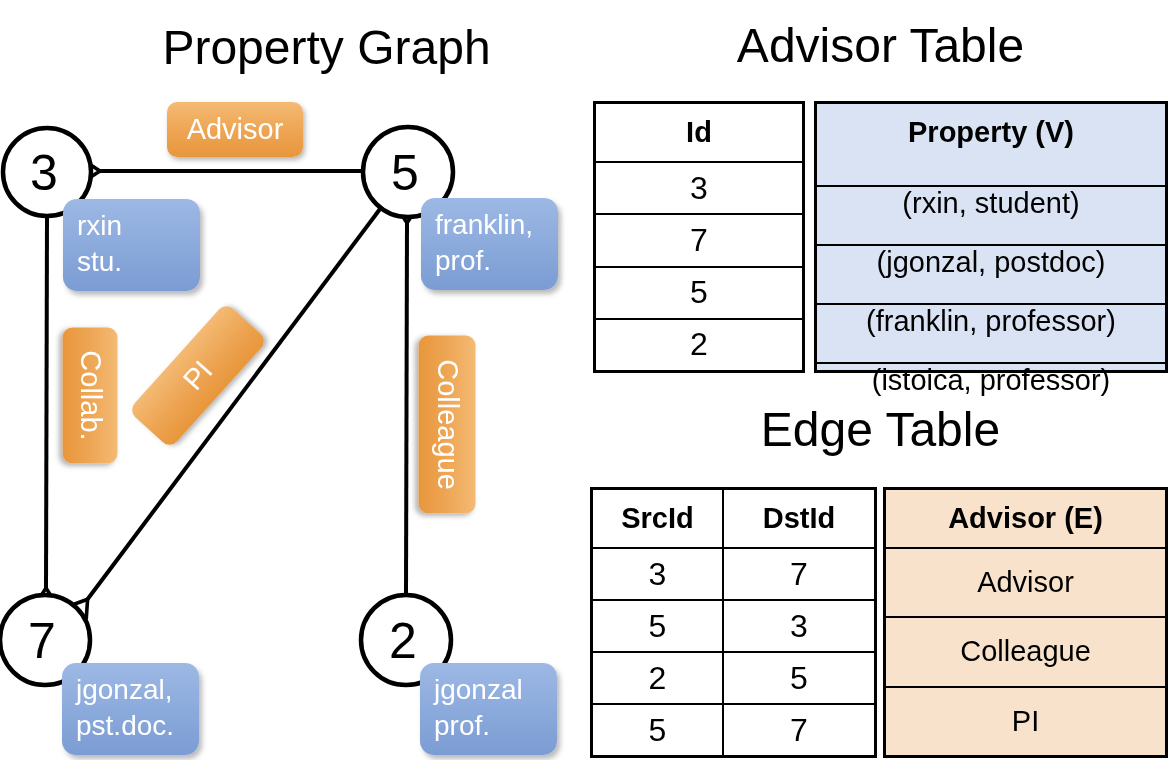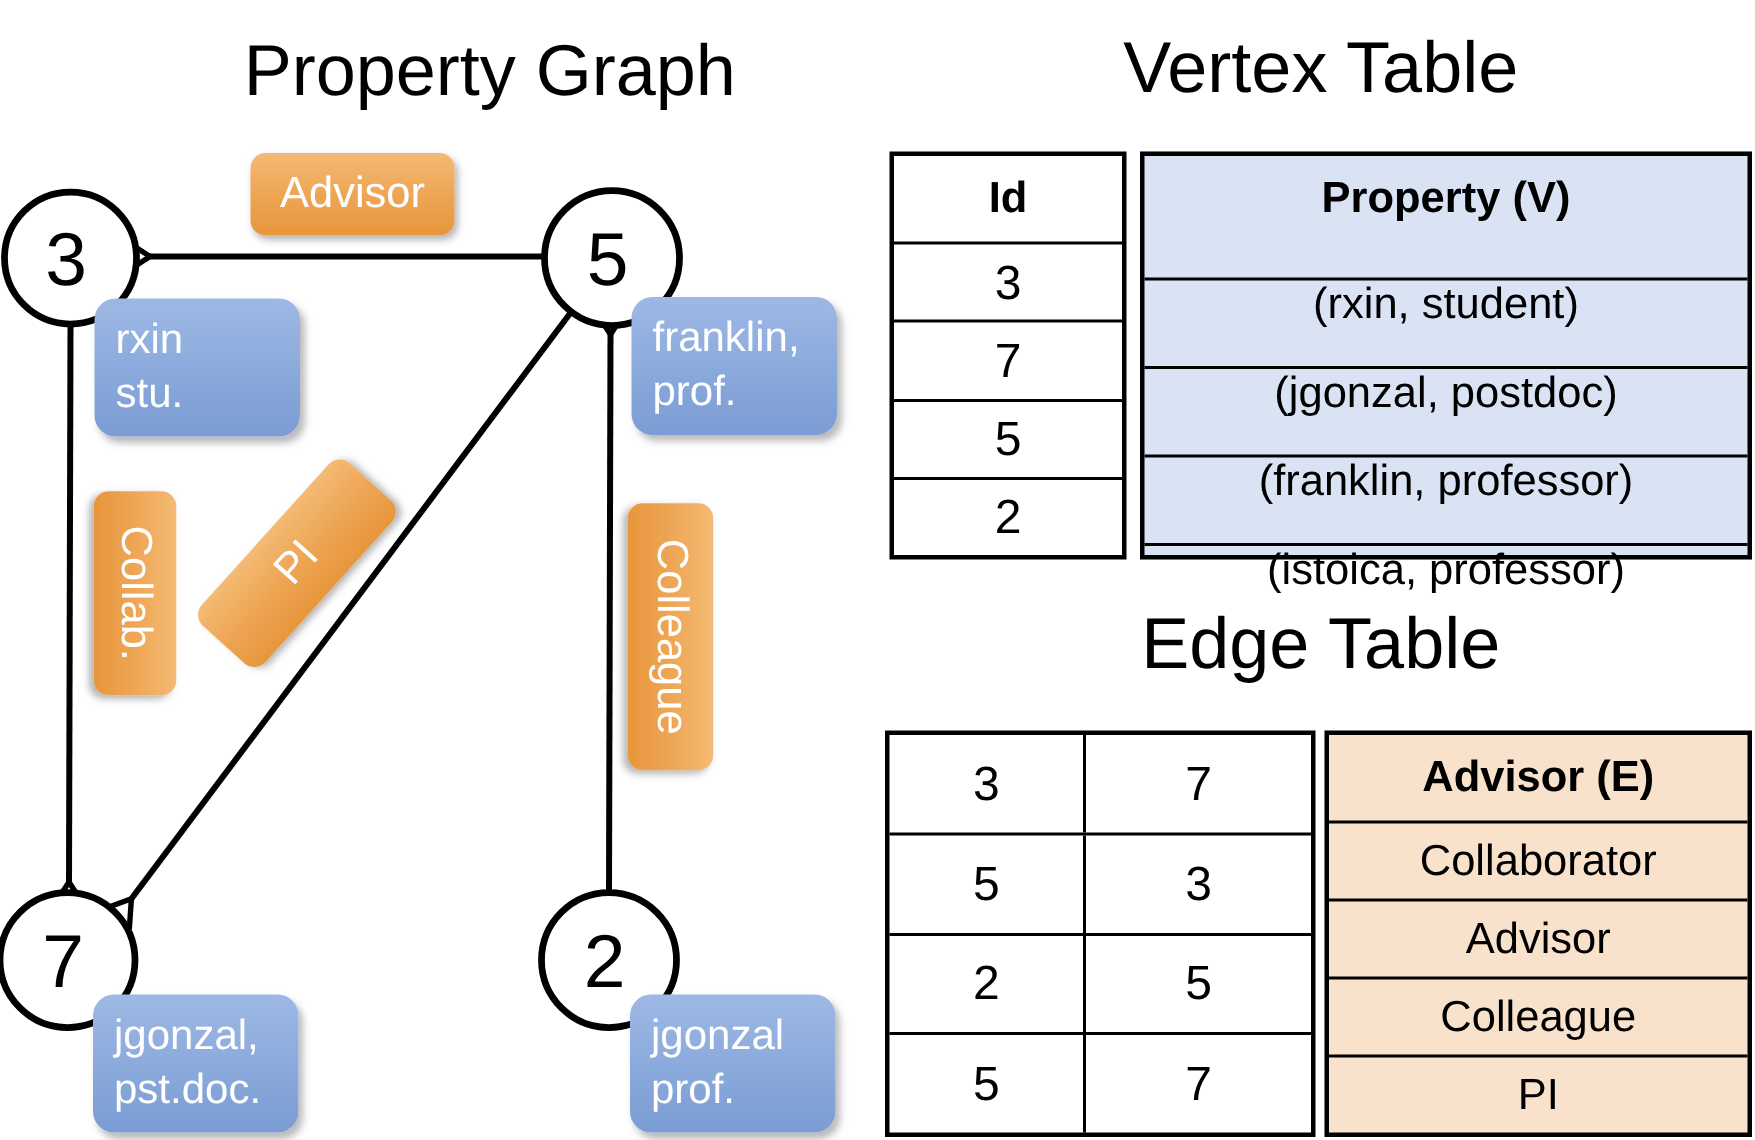--- a/index.html
+++ b/index.html
@@ -41,21 +41,21 @@
   .cell.num { font-size:32px; }
   .tbl-box > .cell + .cell, .tbl-box > .trow + .trow { border-top:2px solid #000; }
   .trow { display:flex; flex:1; }
   .trow.hdr { flex:none; height:57px; }
   .trow .c1 { width:129px; border-right:2px solid #000; }
   .trow .c1, .trow .c2 { display:flex; align-items:center; justify-content:center; flex-grow:0; }
   .trow .c2 { flex:1; }
   .trow.hdr .c1, .trow.hdr .c2 { font-weight:bold; font-size:29px; }
   .trow .c1, .trow .c2 { font-size:32px; }
 
-  #vertex-id-box   { width:158px; }
+  #vertex-id-box   { width:212px; }
   #vertex-prop-box { flex:1; background:#DAE3F4;gap:24px; }
   #edge-srcdst-box { width:287px; }
   #edge-prop-box   { flex:1; background:#F8E2CB; }
 </style>
 </head>
 <body>
 
 <div class="pane" id="graph-pane">
 
   <div class="big-title" id="graph-title">Property Graph</div>
@@ -104,21 +104,21 @@
     <div>pst.doc.</div>
   </div>
   <div class="vertex-label" style="left:420px; top:650px;">
     <div>jgonzal</div>
     <div>prof.</div>
   </div>
 </div>
 
 <div class="pane" id="tables-pane" style="left:585px; top:0; width:585px; height:760px;">
 
-  <div class="big-title" style="left:8px; top:18px; width:575px;">Vertex Table</div>
+  <div class="big-title" style="left:8px; top:18px; width:575px;">Advisor Table</div>
 
   <div class="tbl-wrap" style="left:8px; top:101px; width:575px; height:272px; gap:9px;">
     <div class="tbl-box" id="vertex-id-box">
       <div class="cell hdr">Id</div>
       <div class="cell num">3</div>
       <div class="cell num">7</div>
       <div class="cell num">5</div>
       <div class="cell num">2</div>
     </div>
     <div class="tbl-box" id="vertex-prop-box">
@@ -127,38 +127,41 @@
       <div class="cell">(jgonzal, postdoc)</div>
       <div class="cell">(franklin, professor)</div>
       <div class="cell">(istoica, professor)</div>
     </div>
   </div>
 
   <div class="big-title" style="left:8px; top:402px; width:575px;">Edge Table</div>
 
   <div class="tbl-wrap" style="left:5px; top:487px; width:578px; height:271px; gap:6px;">
     <div class="tbl-box" id="edge-srcdst-box">
+      <div class="trow hdr">
+        <div class="c1">SrcId</div>
+        <div class="c2">DstId</div>
+      </div>
       <div class="trow">
         <div class="c1">3</div>
         <div class="c2">7</div>
       </div>
       <div class="trow">
         <div class="c1">5</div>
         <div class="c2">3</div>
       </div>
       <div class="trow">
         <div class="c1">2</div>
         <div class="c2">5</div>
       </div>
       <div class="trow">
         <div class="c1">5</div>
         <div class="c2">7</div>
       </div>
     </div>
     <div class="tbl-box" id="edge-prop-box">
       <div class="cell hdr">Advisor (E)</div>
-      <div class="cell">Collaborator</div>
       <div class="cell">Advisor</div>
       <div class="cell">Colleague</div>
       <div class="cell">PI</div>
     </div>
   </div>
 </div>
 
 </body></html>

